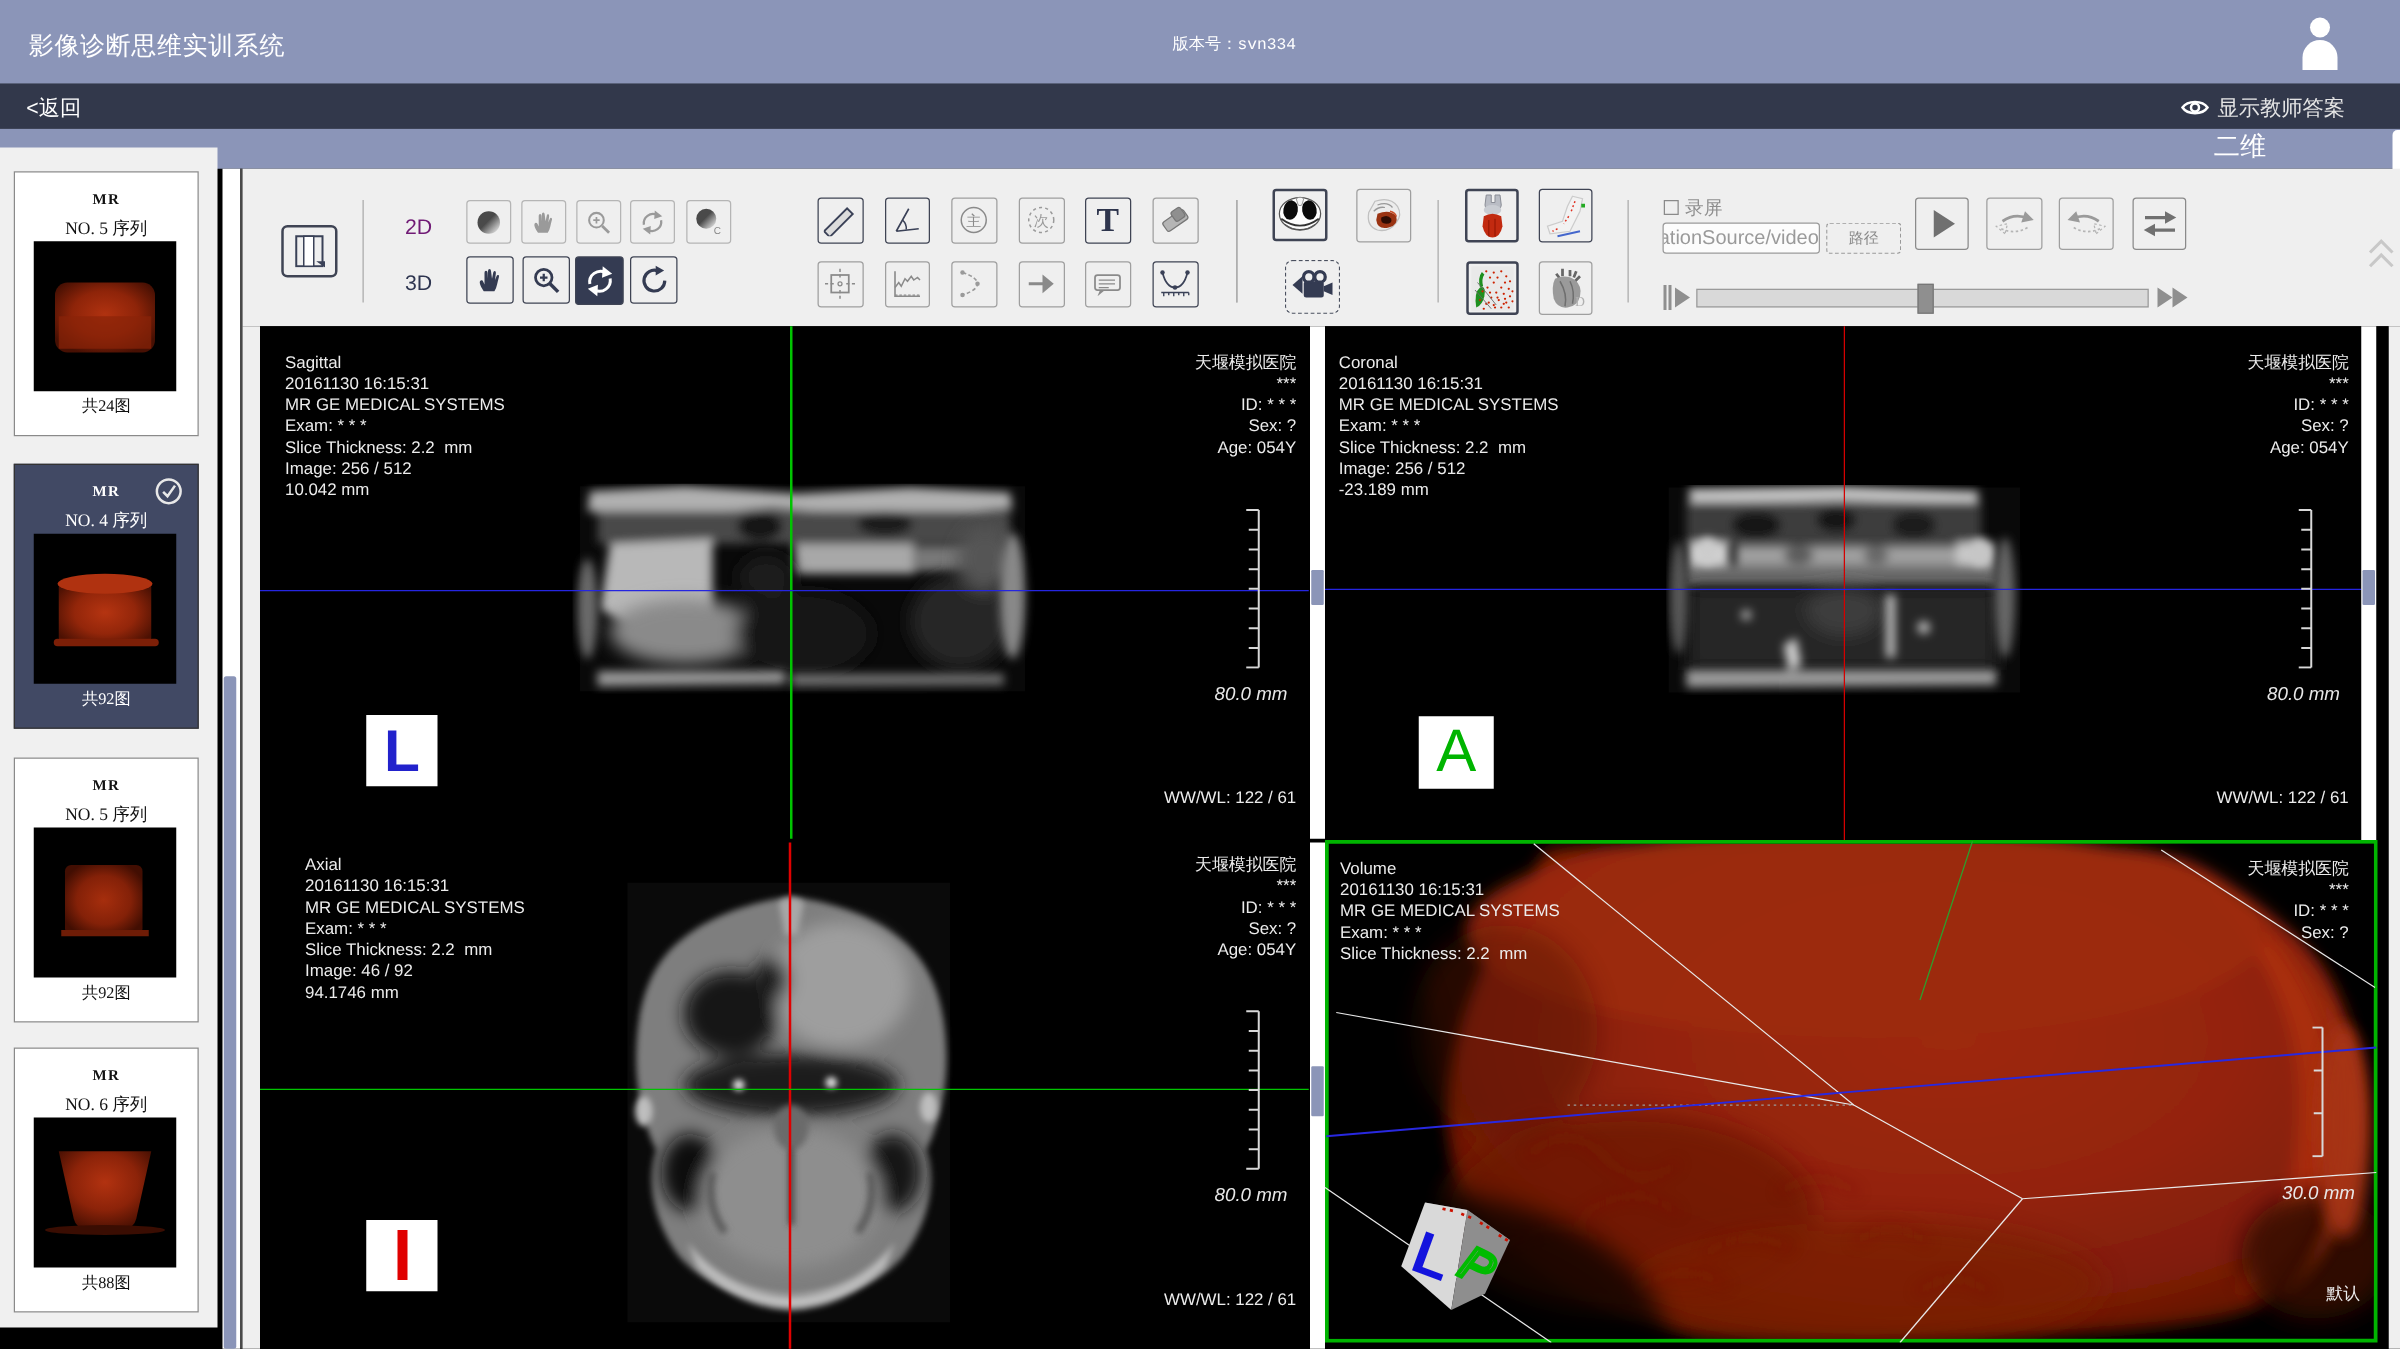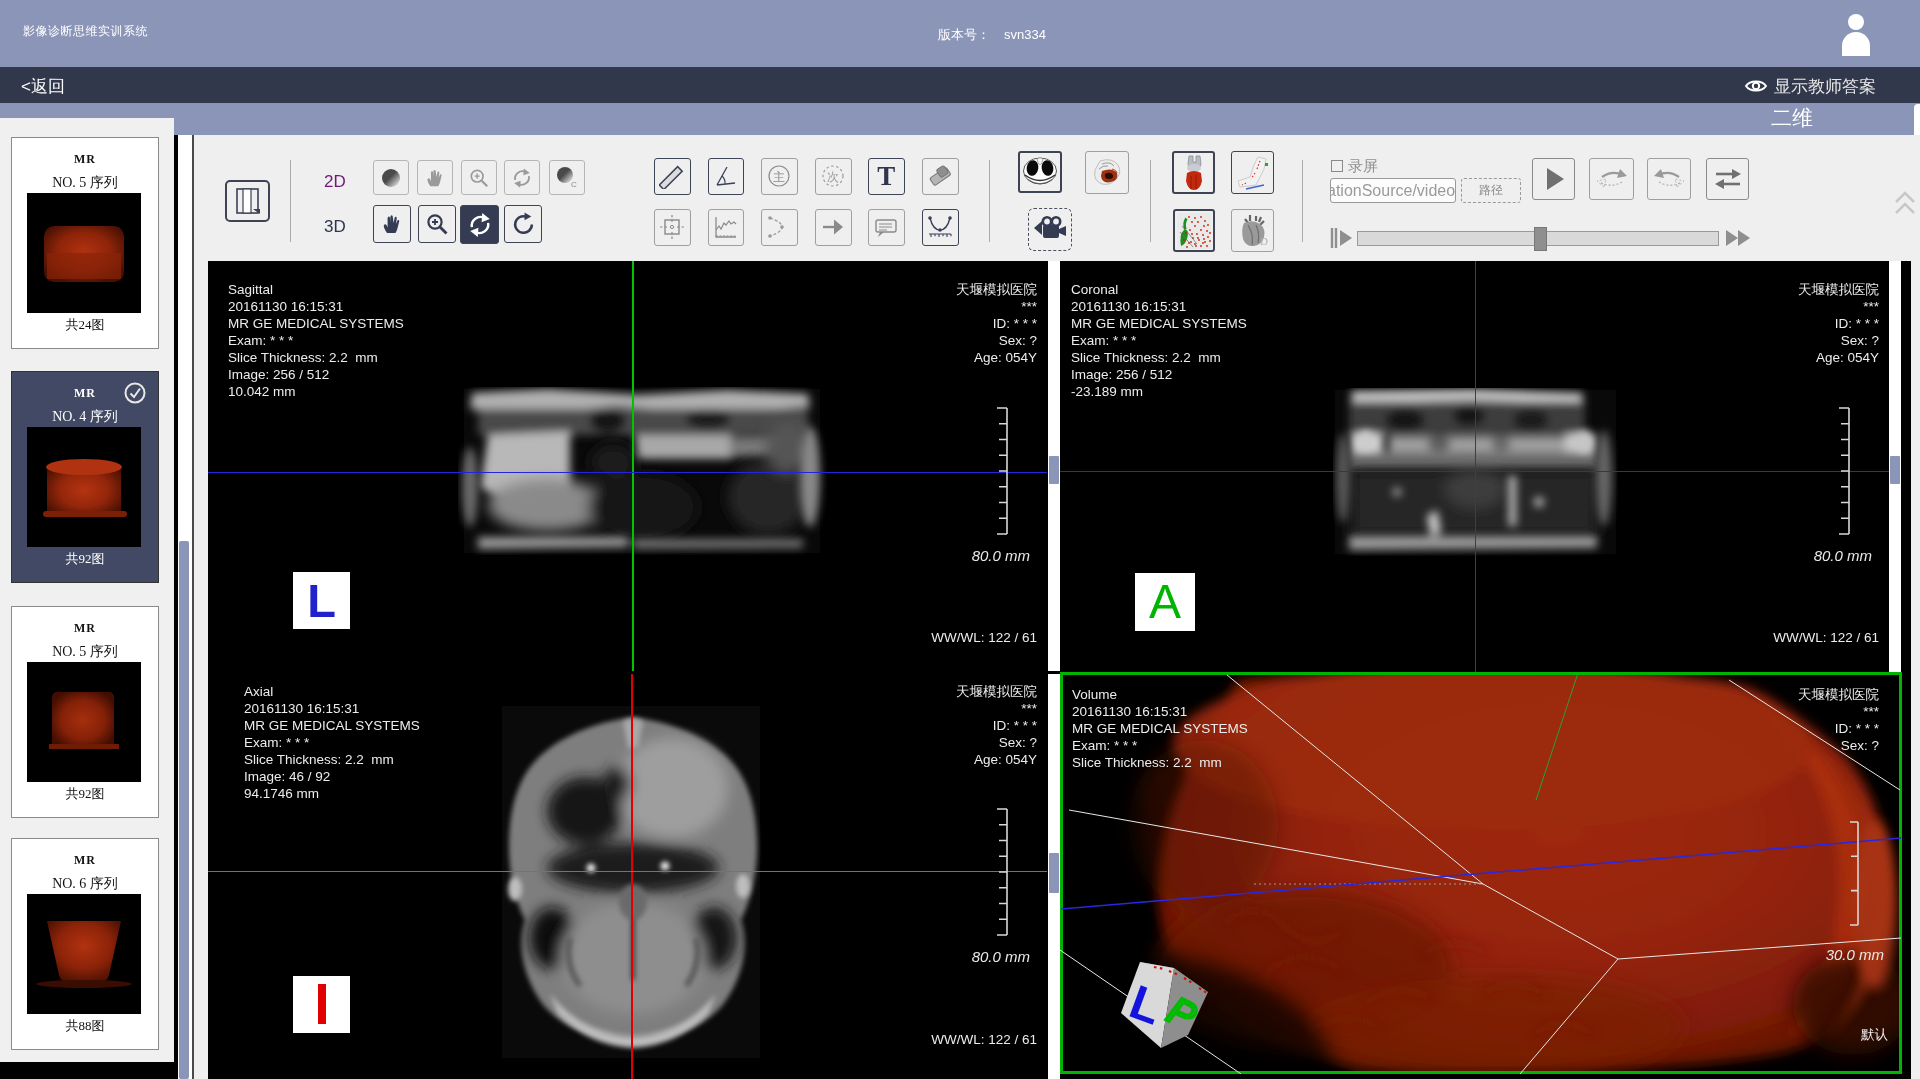--- a/index.html
+++ b/index.html
@@ -1,21 +1,21 @@
 <!DOCTYPE html>
 <html lang="zh"><head>
 <meta charset="utf-8">
 <style>
 *{margin:0;padding:0;box-sizing:border-box}
 html,body{width:1920px;height:1079px;overflow:hidden;background:#000;font-family:"Liberation Sans",sans-serif}
 .abs{position:absolute}
 #topbar{position:absolute;left:0;top:0;width:1920px;height:67px;background:#8b95b8}
-#title{position:absolute;left:23px;top:23px;font-size:12px;color:#fff;letter-spacing:.5px}
+#title{position:absolute;left:23px;top:23px;font-size:20px;color:#fff;letter-spacing:.5px}
 #ver{position:absolute;left:938px;top:26px;font-size:13px;color:#fff}
-#vernum{font-family:Liberation Sans, sans-serif;font-size:13px;margin-left:14px}
+#vernum{font-family:Liberation Mono, monospace;font-size:13px;}
 #navbar{position:absolute;left:0;top:67px;width:1920px;height:36px;background:#32384b}
 #back{position:absolute;left:21px;top:8px;font-size:17px;color:#fff}
 #showans{position:absolute;right:44px;top:8px;font-size:17px;color:#e5e5e5}
 #strip{position:absolute;left:0;top:103px;width:1920px;height:32px;background:#8b95b8}
 .tab2d{position:absolute;left:1770px;top:103px;width:44px;height:32px;color:#fff;font-size:21px;line-height:30px;text-align:center}
 .tab3d{position:absolute;left:1914px;top:104px;width:80px;height:32px;background:#fff;border-radius:4px 4px 0 0;color:#4d7c0f;font-size:15px;line-height:30px;text-align:center}
 #sidebar{position:absolute;left:0;top:118px;width:174px;height:944px;background:#f0f0f0}
 .card{position:absolute;left:11px;width:148px;height:212px;background:#fff;border:1px solid #8a8a8a;font-family:"Liberation Serif",serif}
 .card .mr{position:absolute;top:14px;width:100%;text-align:center;font-size:12px;font-weight:bold;color:#111;letter-spacing:1px}
 .card .ser{position:absolute;top:36px;width:100%;text-align:center;font-size:14px;color:#111}

